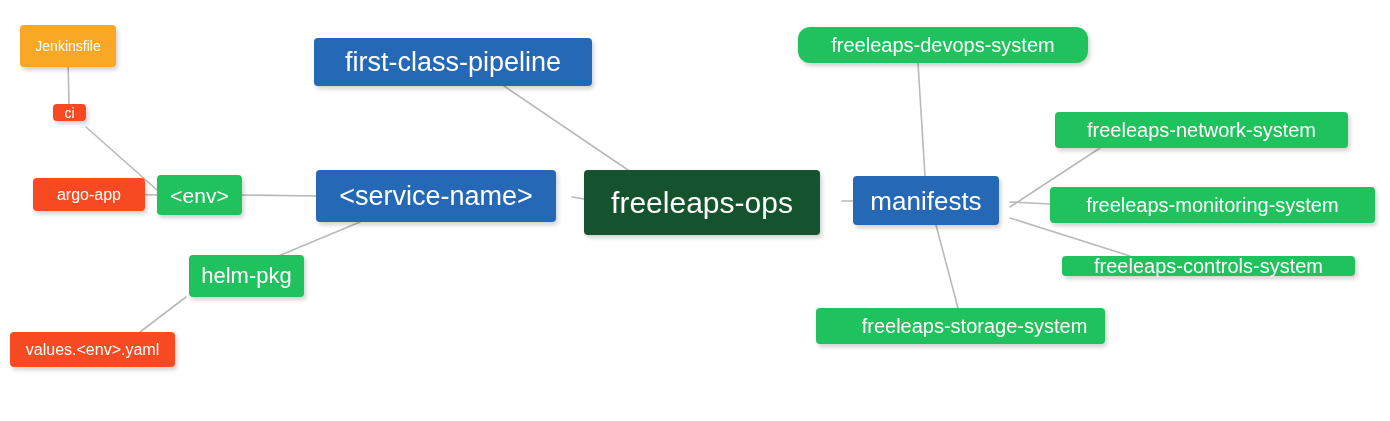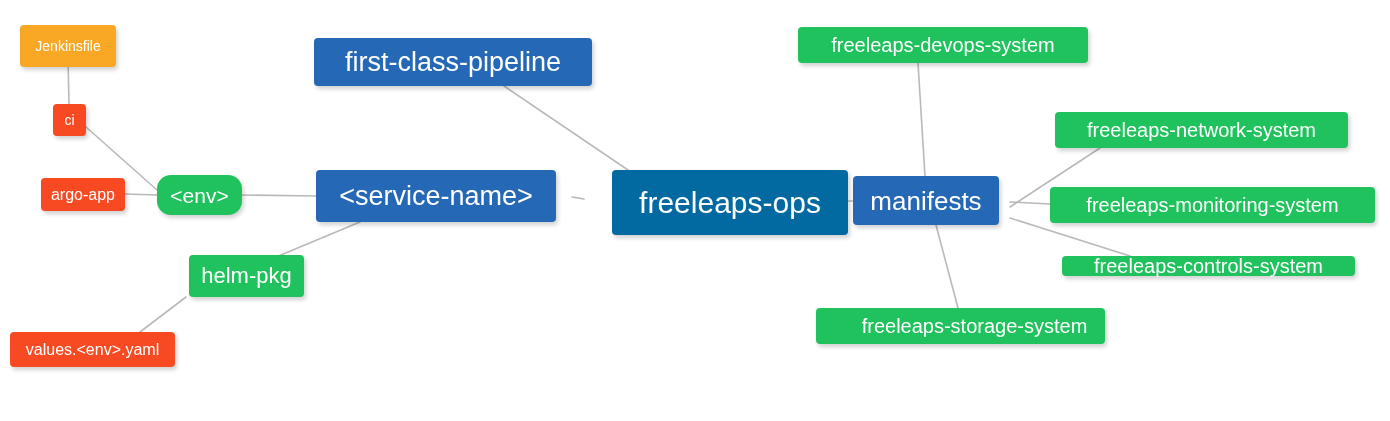--- a/index.html
+++ b/index.html
@@ -42,48 +42,48 @@
       <line x1="925" y1="176" x2="918" y2="63" stroke="#b9b9b9" stroke-width="1.6" stroke-linecap="round"></line>
       <line x1="1010" y1="207" x2="1100" y2="148" stroke="#b9b9b9" stroke-width="1.6" stroke-linecap="round"></line>
       <line x1="1010" y1="202" x2="1050" y2="204" stroke="#b9b9b9" stroke-width="1.6" stroke-linecap="round"></line>
       <line x1="1010" y1="218" x2="1130" y2="256" stroke="#b9b9b9" stroke-width="1.6" stroke-linecap="round"></line>
       <line x1="936" y1="225" x2="958" y2="308" stroke="#b9b9b9" stroke-width="1.6" stroke-linecap="round"></line>
     </svg>
   <div id="node-layer">
       <div class="node" style="left: 20px; top: 25px; width: 96px; height: 42px; background: rgb(249, 168, 38); font-size: 14px; color: rgb(255, 255, 255);">
         <span>Jenkinsfile</span>
       </div>
-      <div class="node" style="left: 53px; top: 104px; width: 33px; height: 32px; background: rgb(247, 74, 34); font-size: 14px; color: rgb(255, 255, 255); text-align: right;">
+      <div class="node" style="left: 53px; top: 104px; width: 33px; height: 17px; background: rgb(247, 74, 34); font-size: 14px; color: rgb(255, 255, 255); text-align: right;">
         <span>ci</span>
       </div>
-      <div class="node" style="left: 33px; top: 178px; width: 84px; height: 33px; background: rgb(247, 74, 34); font-size: 16px; color: rgb(255, 255, 255); margin-left: 8px;">
+      <div class="node" style="left: 33px; top: 178px; width: 112px; height: 33px; background: rgb(247, 74, 34); font-size: 16px; color: rgb(255, 255, 255);">
         <span>argo-app</span>
       </div>
-      <div class="node" style="left: 157px; top: 175px; width: 85px; height: 40px; background: rgb(31, 194, 92); font-size: 21px; color: rgb(255, 255, 255); border-radius: 14px;">
+      <div class="node" style="left: 157px; top: 175px; width: 85px; height: 40px; background: rgb(31, 194, 92); font-size: 21px; color: rgb(255, 255, 255);">
         <span>&lt;env&gt;</span>
       </div>
       <div class="node" style="left: 149px; top: 255px; width: 115px; height: 42px; background: rgb(31, 194, 92); font-size: 22px; color: rgb(255, 255, 255); margin-left: 40px;">
         <span>helm-pkg</span>
       </div>
       <div class="node" style="left: 10px; top: 332px; width: 165px; height: 35px; background: rgb(247, 74, 34); font-size: 16px; color: rgb(255, 255, 255);">
         <span>values.&lt;env&gt;.yaml</span>
       </div>
       <div class="node" style="left: 314px; top: 38px; width: 278px; height: 48px; background: rgb(37, 104, 181); font-size: 27px; color: rgb(255, 255, 255);">
         <span>first-class-pipeline</span>
       </div>
       <div class="node" style="left: 316px; top: 170px; width: 240px; height: 52px; background: rgb(37, 104, 181); font-size: 27px; color: rgb(255, 255, 255);">
         <span>&lt;service-name&gt;</span>
       </div>
-      <div class="node" style="left: 584px; top: 170px; width: 236px; height: 65px; background: #0369a1; font-size: 30px; color: rgb(255, 255, 255); margin-left: 28px;">
+      <div class="node" style="left: 584px; top: 170px; width: 236px; height: 65px; background: #14532d; font-size: 30px; color: rgb(255, 255, 255);">
         <span>freeleaps-ops</span>
       </div>
       <div class="node" style="left: 853px; top: 176px; width: 146px; height: 49px; background: rgb(37, 104, 181); font-size: 26px; color: rgb(255, 255, 255);">
         <span>manifests</span>
       </div>
-      <div class="node" style="left: 798px; top: 27px; width: 290px; height: 36px; background: rgb(31, 194, 92); font-size: 20px; color: rgb(255, 255, 255);">
+      <div class="node" style="left: 798px; top: 27px; width: 290px; height: 36px; background: rgb(31, 194, 92); font-size: 20px; color: rgb(255, 255, 255); border-radius: 12px;">
         <span>freeleaps-devops-system</span>
       </div>
       <div class="node" style="left: 1055px; top: 112px; width: 293px; height: 36px; background: rgb(31, 194, 92); font-size: 20px; color: rgb(255, 255, 255);">
         <span>freeleaps-network-system</span>
       </div>
       <div class="node" style="left: 1050px; top: 187px; width: 325px; height: 36px; background: rgb(31, 194, 92); font-size: 20px; color: rgb(255, 255, 255);">
         <span>freeleaps-monitoring-system</span>
       </div>
       <div class="node" style="left: 1062px; top: 256px; width: 293px; height: 20px; background: rgb(31, 194, 92); font-size: 20px; color: rgb(255, 255, 255);">
         <span>freeleaps-controls-system</span>

